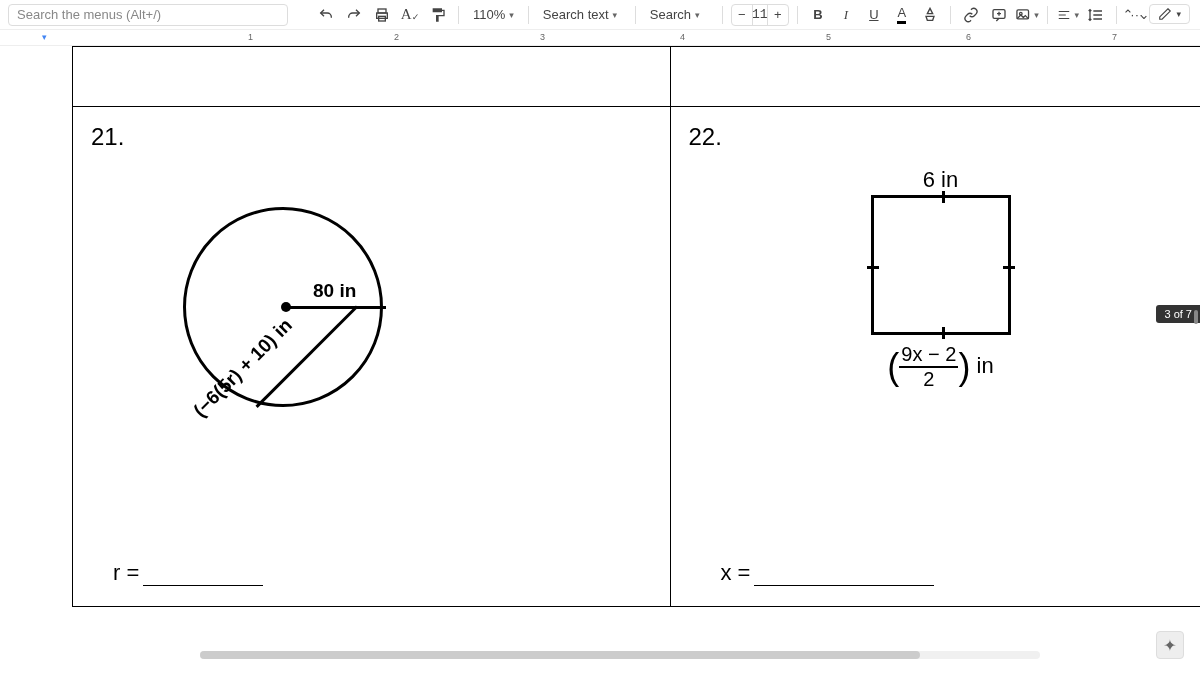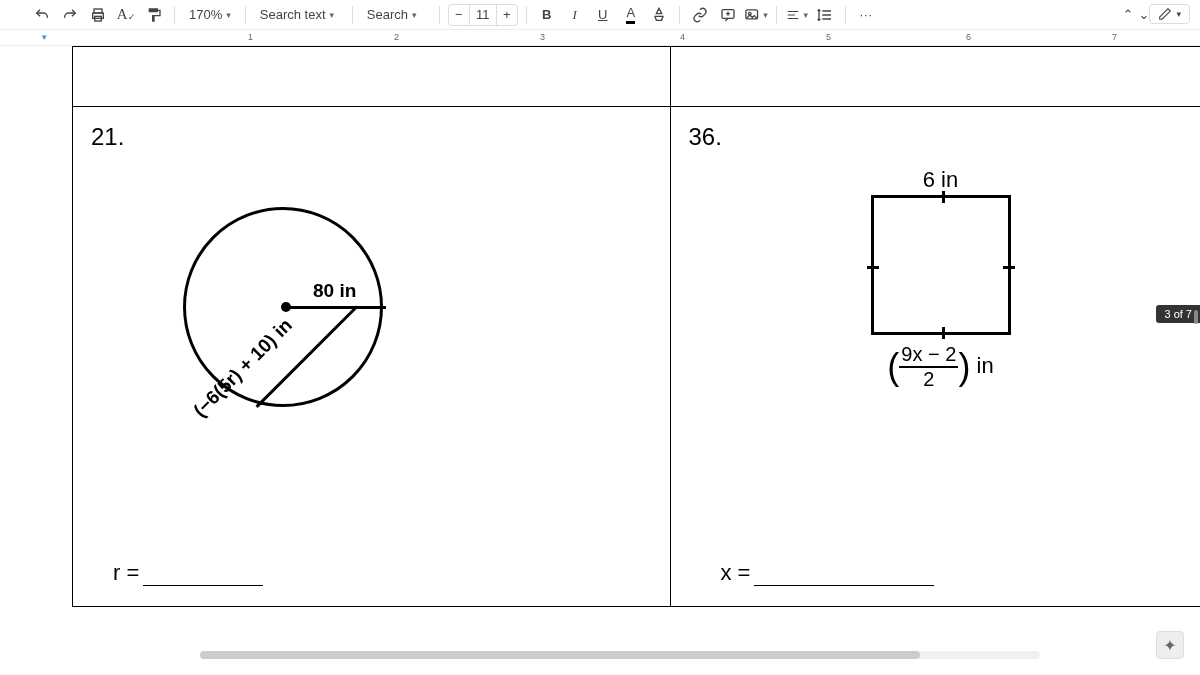--- a/index.html
+++ b/index.html
@@ -6,21 +6,21 @@
   body { font-family: Arial, sans-serif; background: #fff; width: 1200px; height: 675px; overflow: hidden; position: relative; }
   
   .toolbar { height: 30px; display: flex; align-items: center; padding: 0 8px; gap: 4px; border-bottom: 1px solid #eee; font-size: 13px; color: #444; }
   .search-box { width: 280px; height: 22px; border: 1px solid #ddd; border-radius: 4px; padding: 0 8px; font-size: 13px; color: #888; display: flex; align-items: center; }
   .tb-btn { width: 24px; height: 24px; display: flex; align-items: center; justify-content: center; cursor: pointer; color: #444; }
   .tb-sep { width: 1px; height: 18px; background: #ddd; margin: 0 4px; }
   .tb-text { padding: 0 6px; height: 24px; display: flex; align-items: center; cursor: pointer; }
   .tb-drop::after { content: "▾"; font-size: 9px; margin-left: 4px; color: #666; }
   .fs-box { display: flex; align-items: center; border: 1px solid #ddd; border-radius: 4px; height: 22px; }
   .fs-btn { width: 20px; text-align: center; cursor: pointer; }
-  .fs-val { width: 28px; text-align: right; border-left: 1px solid #ddd; border-right: 1px solid #ddd; height: 100%; display: flex; align-items: center; justify-content: center; }
+  .fs-val { width: 16px; text-align: right; border-left: 1px solid #ddd; border-right: 1px solid #ddd; height: 100%; display: flex; align-items: center; justify-content: center; font-family: Liberation Mono, monospace; }
   .color-underline { border-bottom: 3px solid #000; padding-bottom: 1px; }
   
   .ruler { height: 16px; background: #fff; position: relative; border-bottom: 1px solid #eee; font-size: 9px; color: #666; }
   .ruler-mark { position: absolute; top: 2px; }
   .ruler-indent { position: absolute; left: 42px; top: 2px; color: #4285f4; }
   
   .doc-area { position: absolute; top: 46px; left: 0; right: 0; bottom: 0; overflow: hidden; background: #fff; }
   .doc-table { position: absolute; left: 48px; top: 0; width: 1196px; border-collapse: collapse; margin-left: 24px; }
   .doc-table td { border: 1px solid #000; vertical-align: top; padding: 0; }
   .row-top td { height: 60px; }
@@ -60,20 +60,21 @@
   
   .edit-pill { position: absolute; right: 10px; top: 4px; border: 1px solid #ddd; border-radius: 4px; padding: 2px 8px; display: flex; align-items: center; gap: 4px; font-size: 13px; color: #444; }
   .explore-btn { position: absolute; right: 16px; bottom: 16px; width: 28px; height: 28px; background: #eee; border: 1px solid #ddd; border-radius: 4px; display: flex; align-items: center; justify-content: center; color: #666; }
   .hscroll { position: absolute; left: 200px; bottom: 16px; width: 840px; height: 8px; background: #f0f0f0; border-radius: 4px; }
   .hscroll-thumb { position: absolute; left: 0; width: 720px; height: 8px; background: #ccc; border-radius: 4px; }
 </style>
 </head>
 <body>
 
 <div class="toolbar">
+  <div class="search-box">Search the menus (Alt+/)</div>
   <div style="width:18px"></div>
   <div class="tb-btn">
       <svg width="16" height="16" viewBox="0 0 24 24" fill="none" stroke="#444" stroke-width="2">
         <path d="M9 14l-5-5 5-5"></path>
         <path d="M4 9h10a6 6 0 016 6v1"></path>
       </svg>
     </div>
   <div class="tb-btn">
       <svg width="16" height="16" viewBox="0 0 24 24" fill="none" stroke="#444" stroke-width="2">
         <path d="M15 14l5-5-5-5"></path>
@@ -87,21 +88,21 @@
         <rect x="7" y="14" width="10" height="7"></rect>
       </svg>
     </div>
   <div class="tb-btn" style="font-family:serif;font-size:15px;">A<span style="font-size:9px;position:relative;top:2px;">✓</span></div>
   <div class="tb-btn">
       <svg width="16" height="16" viewBox="0 0 24 24" fill="#444">
         <path d="M18 4V2H4v6h14V6h2v6H9v10h4V14h9V4z"></path>
       </svg>
     </div>
   <div class="tb-sep"></div>
-  <div class="tb-text tb-drop">170%</div>
+  <div class="tb-text tb-drop">110%</div>
   <div class="tb-sep"></div>
   <div class="tb-text tb-drop" style="width:90px">Search text</div>
   <div class="tb-sep"></div>
   <div class="tb-text tb-drop" style="width:70px">Search</div>
   <div class="tb-sep"></div>
   <div class="fs-box">
     <div class="fs-btn">−</div>
     <div class="fs-val">11</div>
     <div class="fs-btn">+</div>
   </div>
@@ -187,21 +188,21 @@
           <div class="ring"></div>
           <div class="radius-line"></div>
           <div class="diag-line"></div>
           <div class="center-dot"></div>
           <div class="lbl-r">80 in</div>
           <div class="lbl-d">(−6(5r) + 10) in</div>
         </div>
         <div class="answer"><span>r =</span><span class="blank"></span></div>
       </td>
       <td class="cell-right">
-        <div class="qnum">36.</div>
+        <div class="qnum">22.</div>
         <div class="square-fig">
           <div class="sq-top-lbl">6 in</div>
           <div class="sq-box">
             <div class="tick tick-top"></div>
             <div class="tick tick-bot"></div>
             <div class="tick tick-left"></div>
             <div class="tick tick-right"></div>
           </div>
           <div class="sq-bot-lbl">
             <span class="paren">(</span><span class="frac"><div class="num">9x − 2</div><div>2</div></span><span class="paren">)</span><span> in</span>

